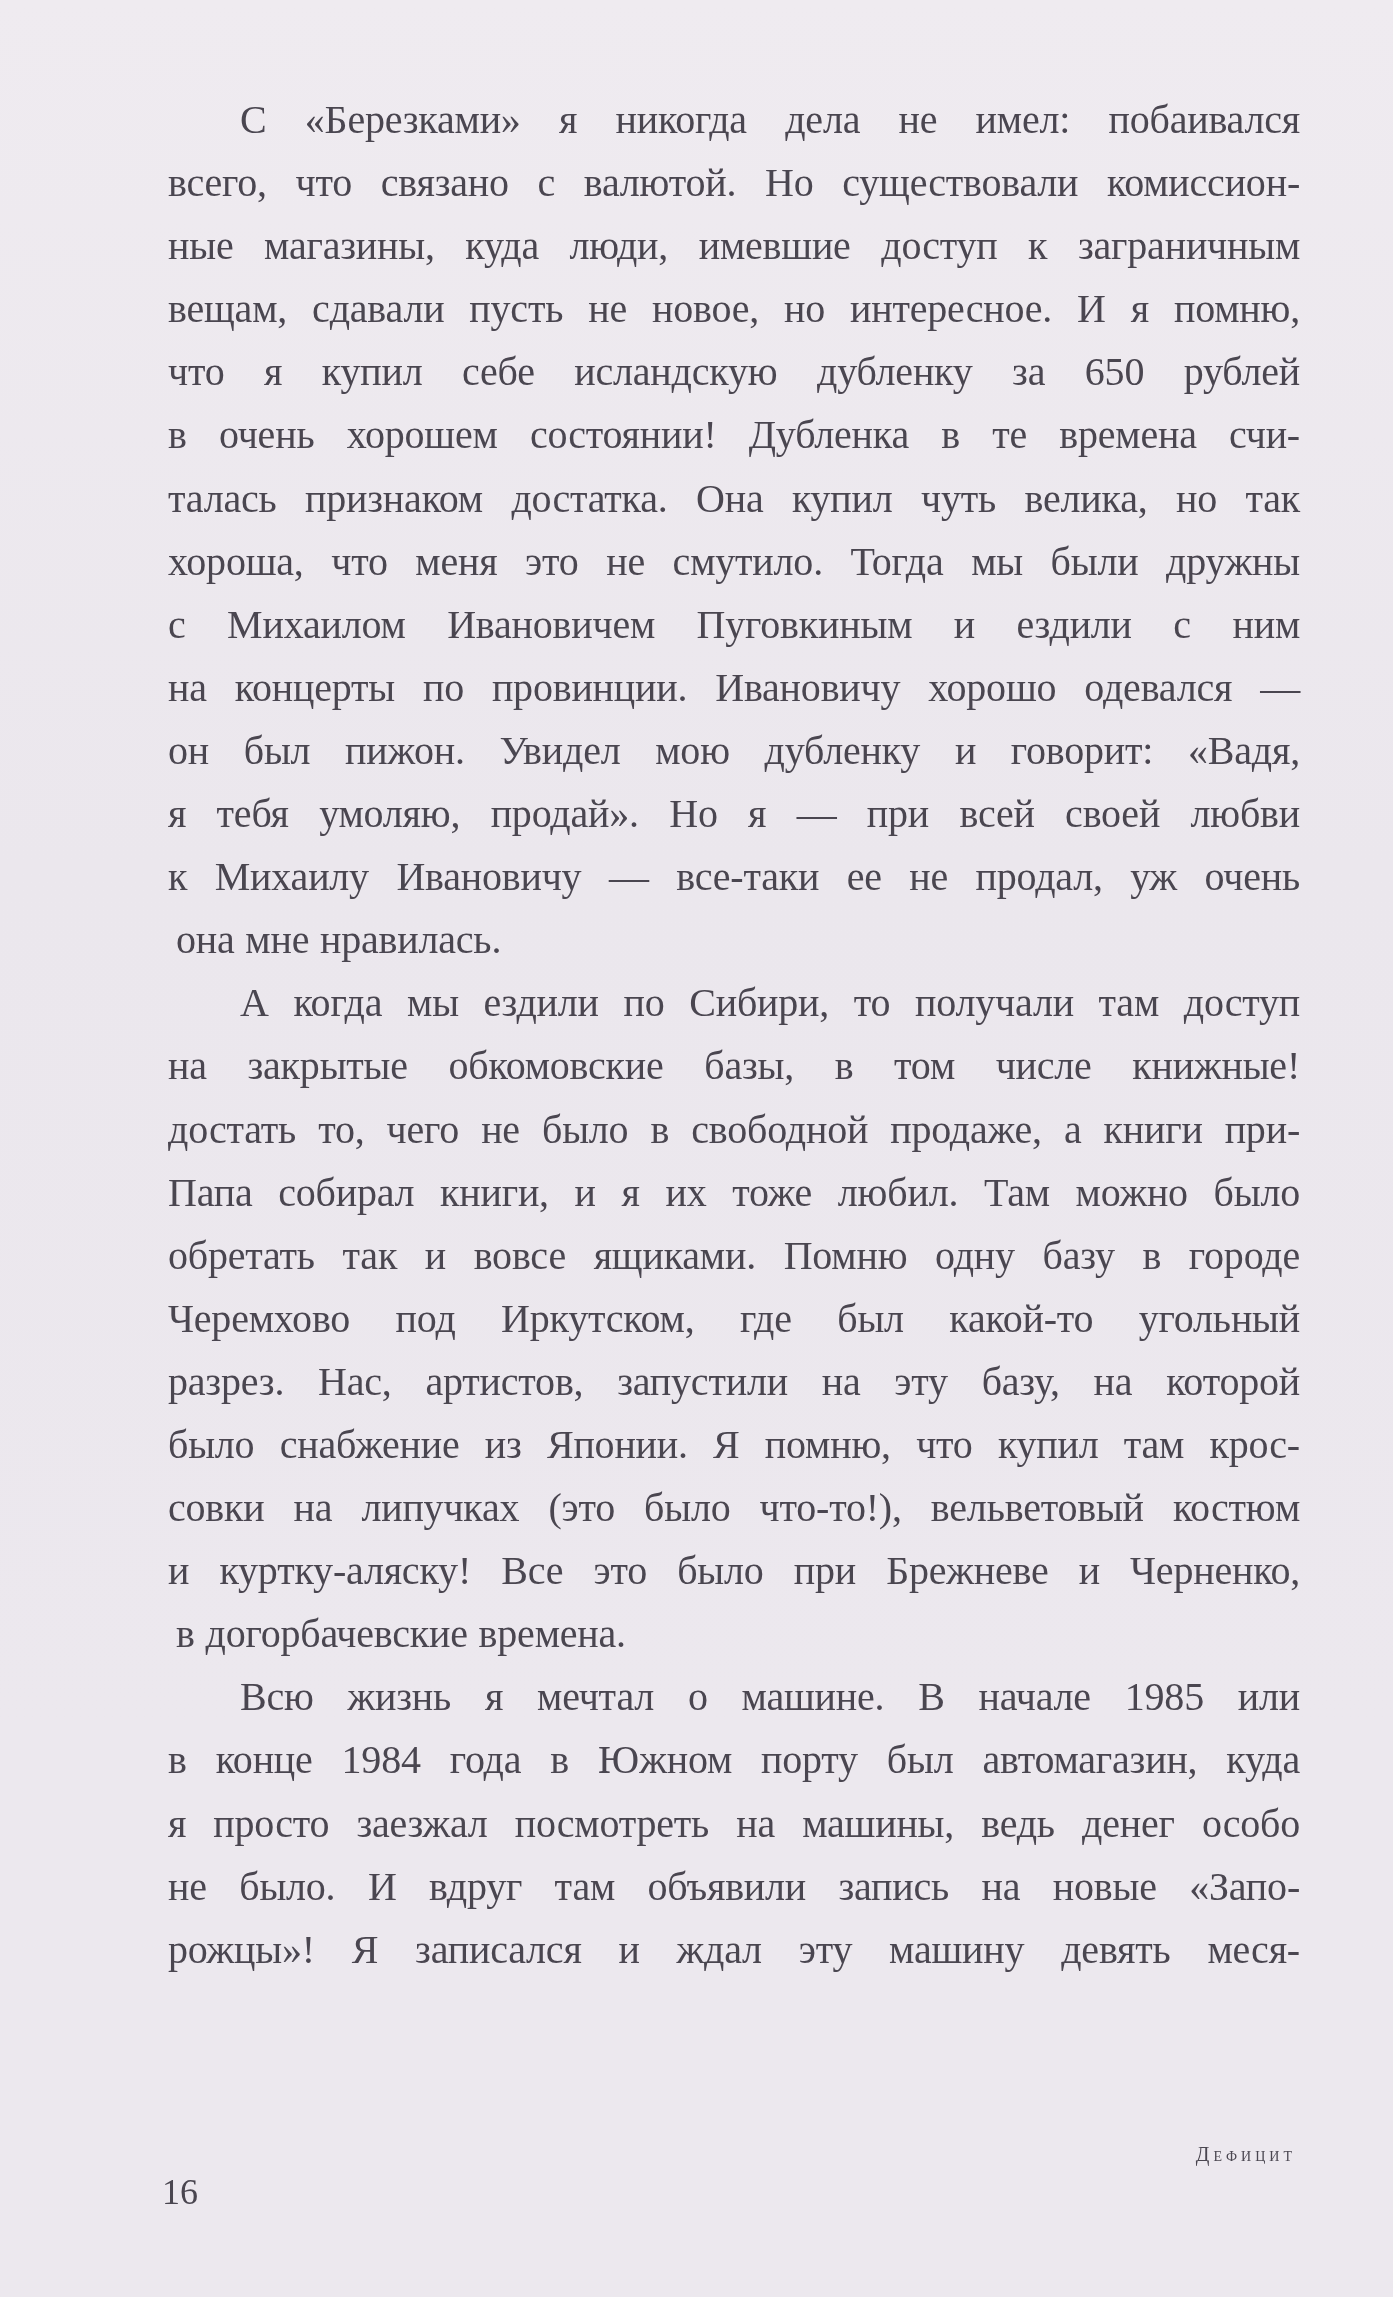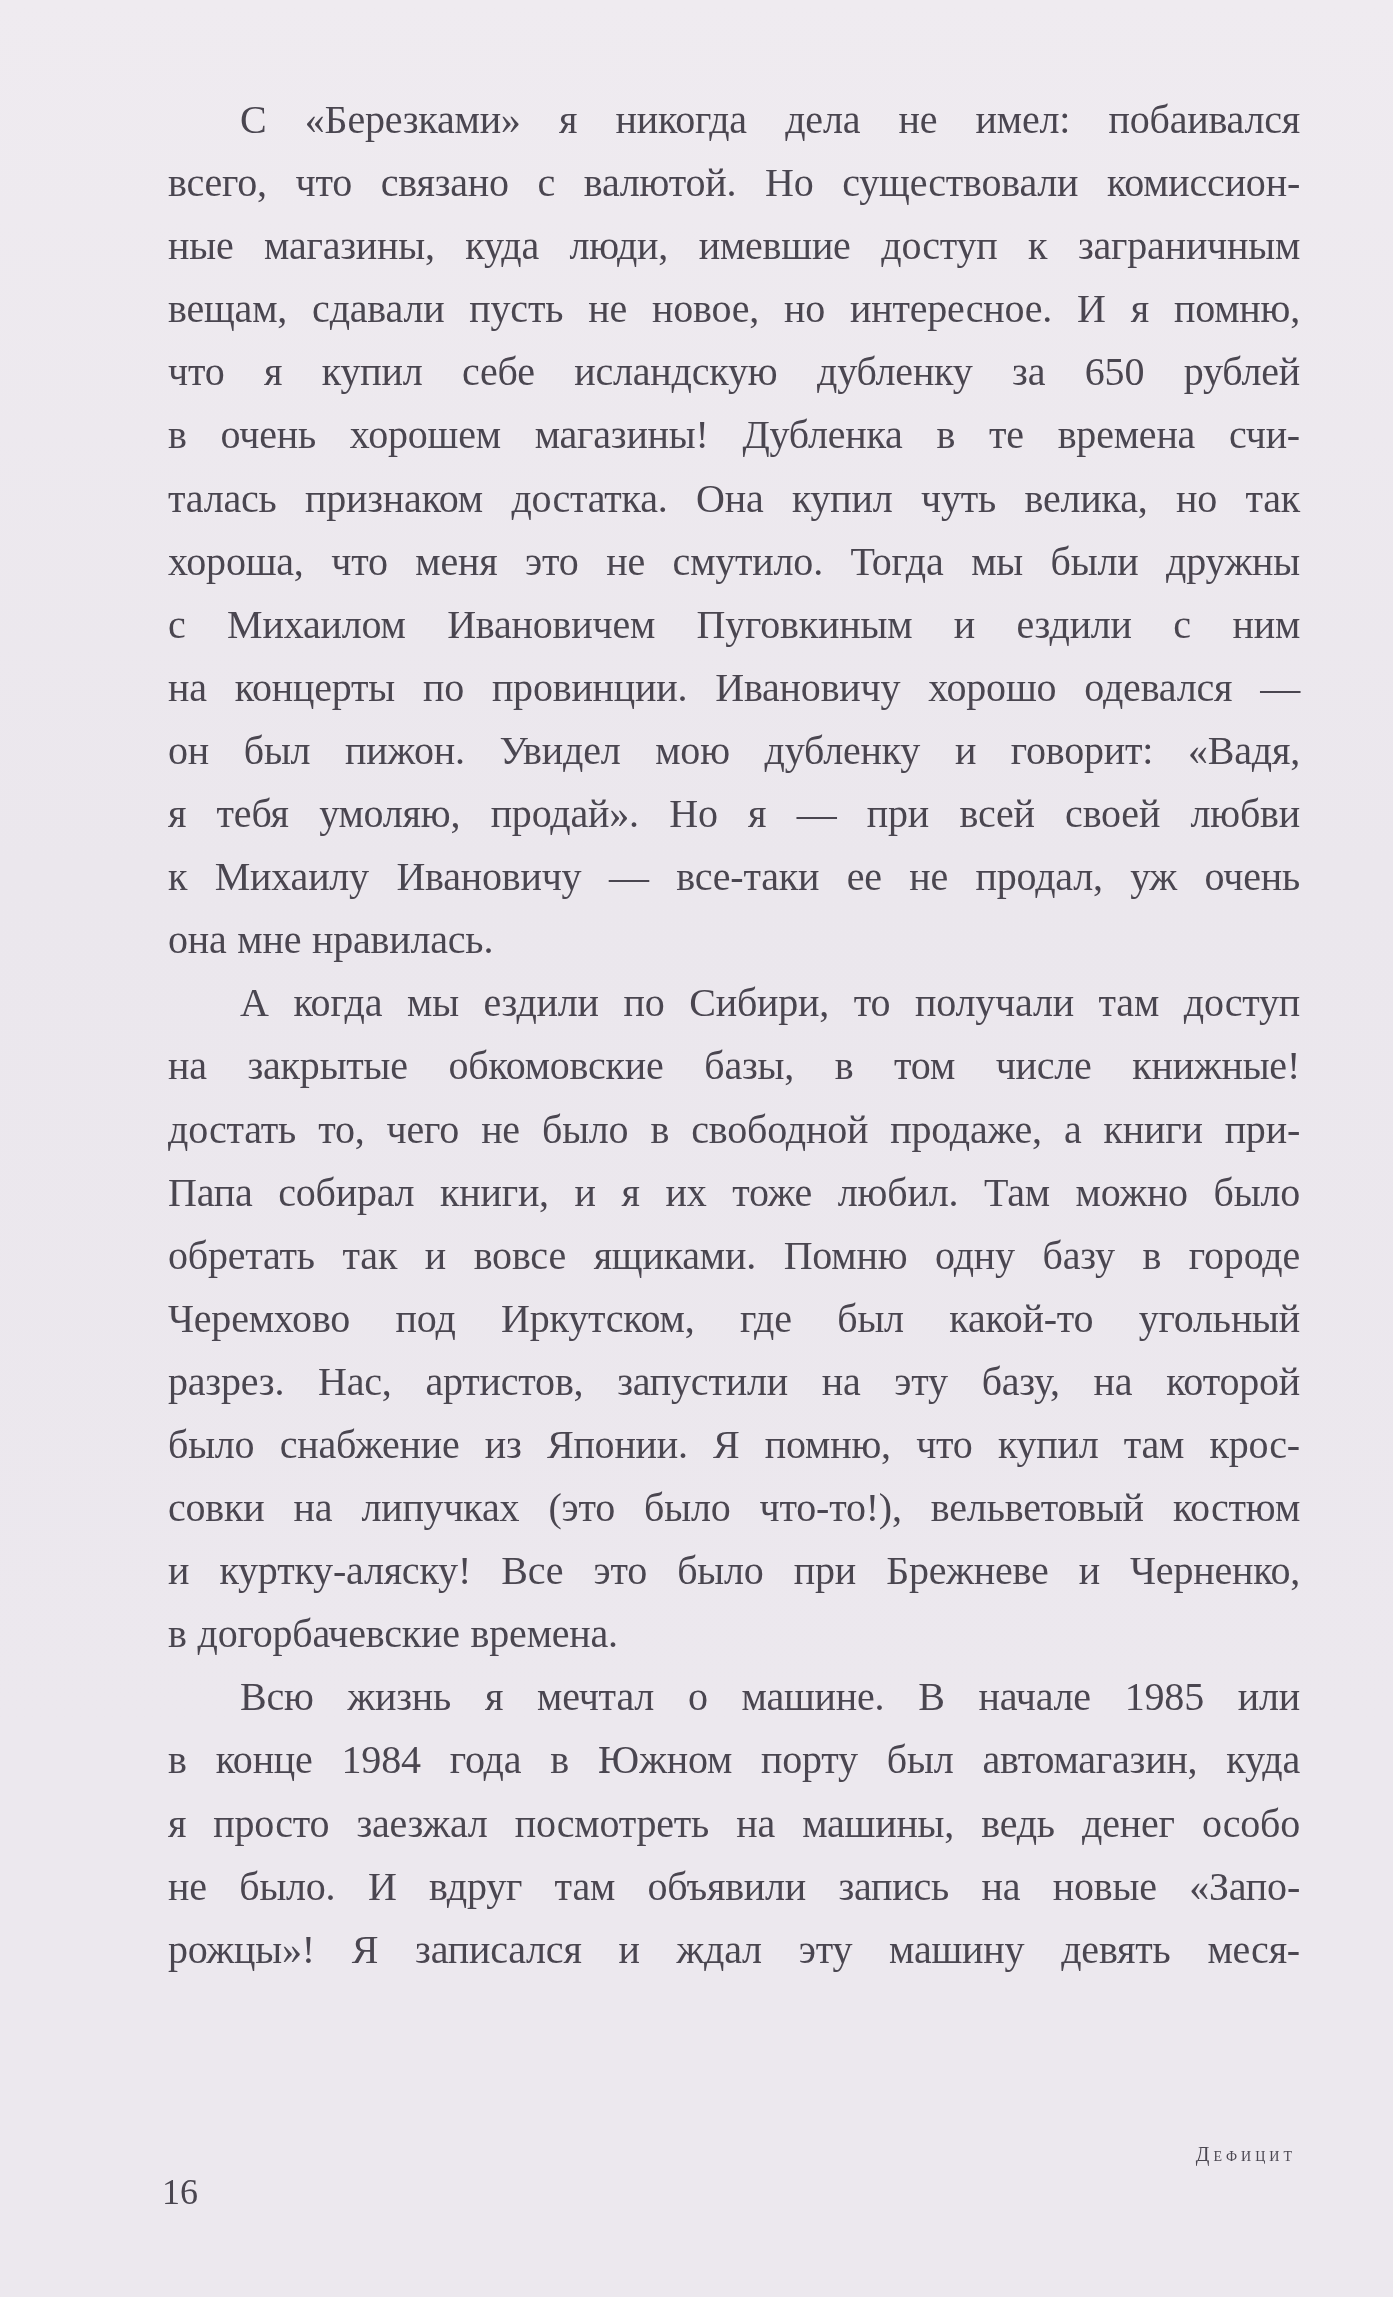--- a/index.html
+++ b/index.html
@@ -39,20 +39,21 @@
       word-spacing: 1px;
       display: block;
       overflow: visible;
     }
     .line.indent {
       padding-left: 72px;
     }
     .line.last {
       text-align: center;
       text-align-last: left;
+      margin-left: 8px;
     }
     .footer-page-number {
       position: absolute;
       left: 162px;
       top: 2124px;
       font-size: 36px;
       line-height: 40px;
       color: #4a4650;
       margin-top: 48px;
     }
@@ -72,21 +73,21 @@
 
 <div class="page">
   <div class="text-block">
 
     <div class="paragraph">
       <div class="line indent">С «Березками» я никогда дела не имел: побаивался</div>
       <div class="line">всего, что связано с валютой. Но существовали комиссион-</div>
       <div class="line">ные магазины, куда люди, имевшие доступ к заграничным</div>
       <div class="line">вещам, сдавали пусть не новое, но интересное. И я помню,</div>
       <div class="line">что я купил себе исландскую дубленку за 650 рублей</div>
-      <div class="line">в очень хорошем магазины! Дубленка в те времена счи-</div>
+      <div class="line">в очень хорошем состоянии! Дубленка в те времена счи-</div>
       <div class="line">талась признаком достатка. Она купил чуть велика, но так</div>
       <div class="line">хороша, что меня это не смутило. Тогда мы были дружны</div>
       <div class="line">с Михаилом Ивановичем Пуговкиным и ездили с ним</div>
       <div class="line">на концерты по провинции. Ивановичу хорошо одевался —</div>
       <div class="line">он был пижон. Увидел мою дубленку и говорит: «Вадя,</div>
       <div class="line">я тебя умоляю, продай». Но я — при всей своей любви</div>
       <div class="line">к Михаилу Ивановичу — все-таки ее не продал, уж очень</div>
       <div class="line last">она мне нравилась.</div>
     </div>
 

